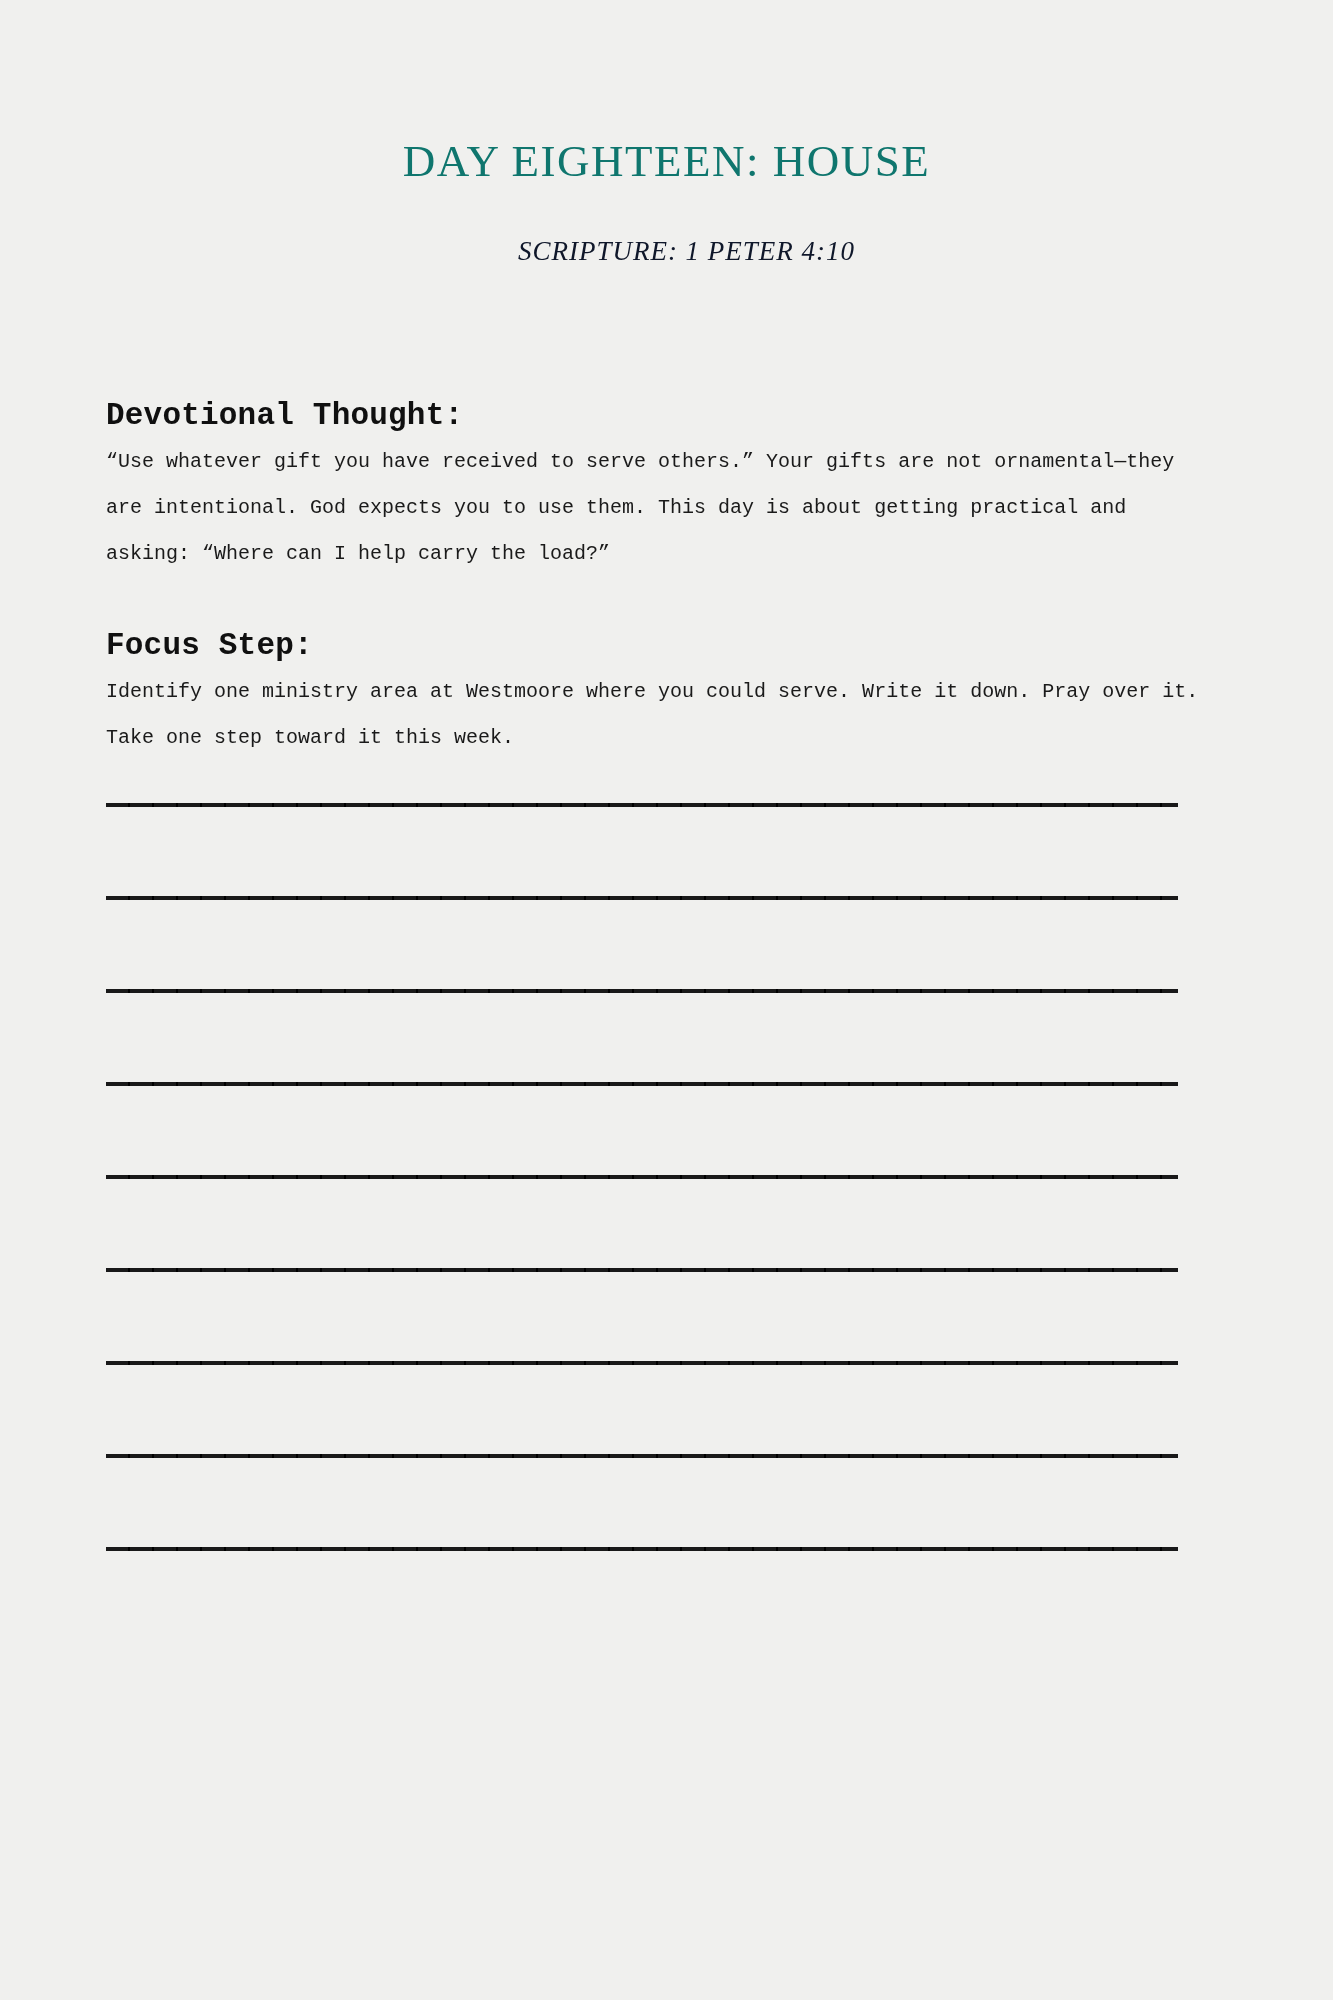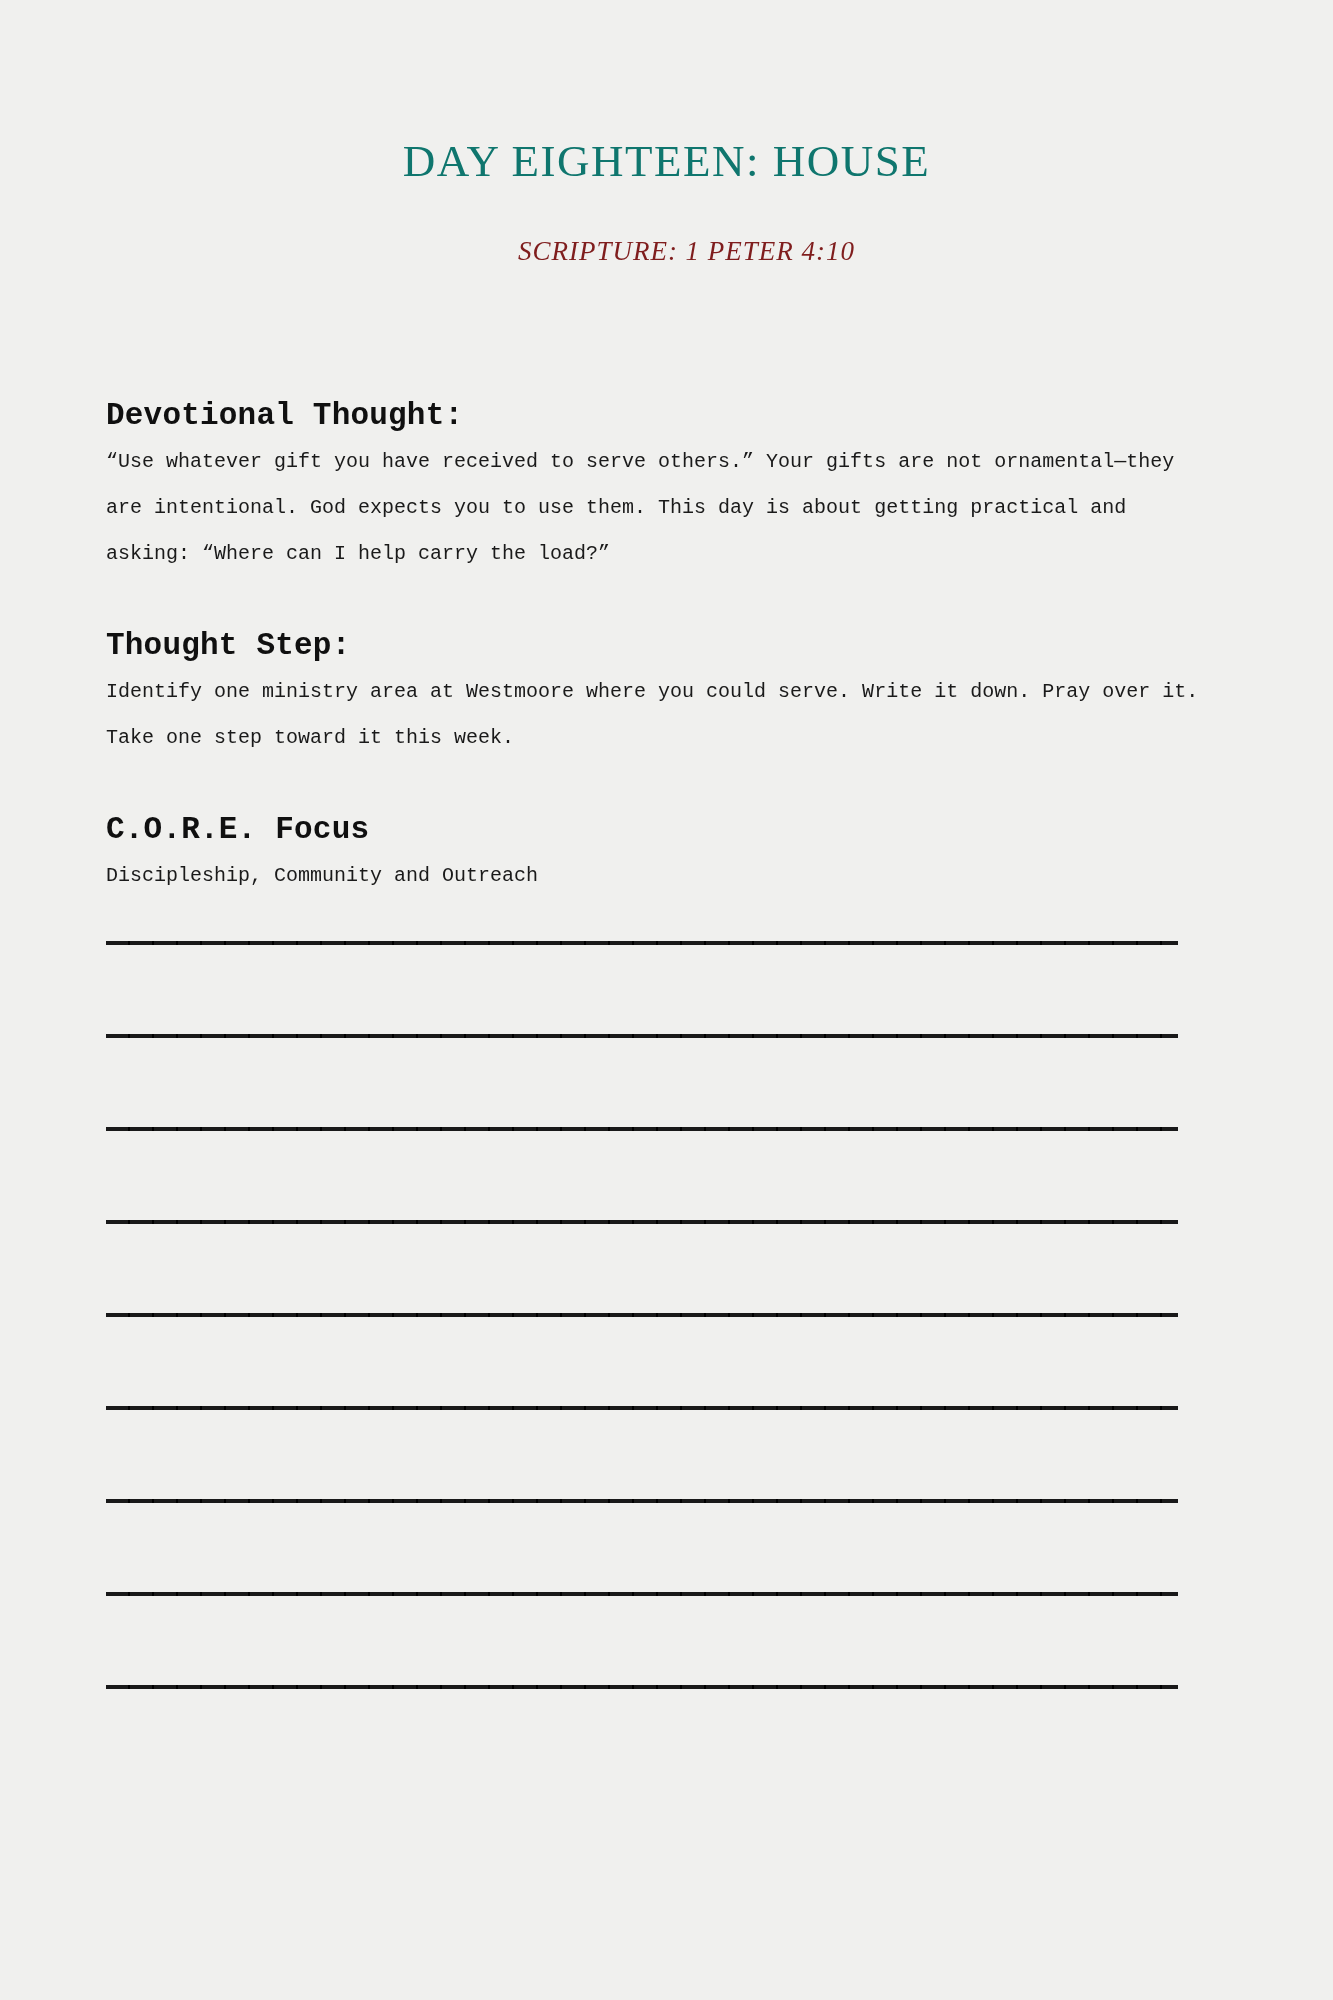--- a/index.html
+++ b/index.html
@@ -30,21 +30,21 @@
   }
   .scripture{
     margin:48px 0 0 0;
     text-align:center;
     font-family:"Liberation Serif",serif;
     font-style:italic;
     font-weight:400;
     font-size:27px;
     line-height:30px;
     letter-spacing:1px;
-    color:#7f1d1d;
+    color:#0f172a;
     padding-left:40px;
   }
   .content{
     margin:127px 0 0 106px;
     width:1115px;
   }
   .section{margin:0 0 46px 0;font-family:Liberation Mono, monospace;}
   .section:last-of-type{margin-bottom:0;}
   .section h2{
     margin:0;
@@ -85,28 +85,24 @@
 
   <main class="content">
 
     <section class="section">
       <h2>Devotional Thought:</h2>
       <p>“Use whatever gift you have received to serve others.” Your gifts are not ornamental—they are intentional. God expects you to use them. This day is about getting practical and asking: “Where can I help carry the load?”</p>
     </section>
 
 
     <section class="section">
-      <h2>Thought Step:</h2>
+      <h2>Focus Step:</h2>
       <p>Identify one ministry area at Westmoore where you could serve. Write it down. Pray over it. Take one step toward it this week.</p>
     </section>
 
-    <section class="section">
-      <h2>C.O.R.E. Focus</h2>
-      <p>Discipleship, Community and Outreach</p>
-    </section>
 
     <div class="writing-lines">
         <div class="wline"></div>
         <div class="wline"></div>
         <div class="wline"></div>
         <div class="wline"></div>
         <div class="wline"></div>
         <div class="wline"></div>
         <div class="wline"></div>
         <div class="wline"></div>

